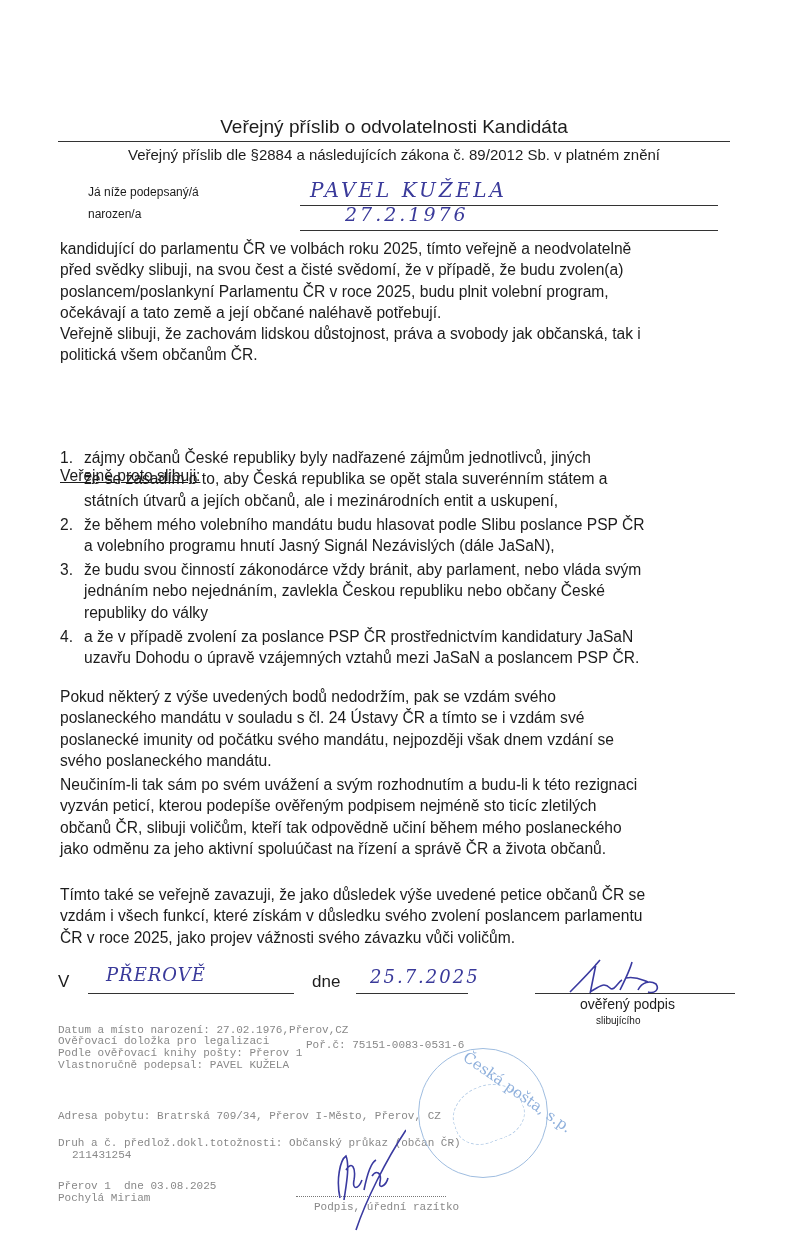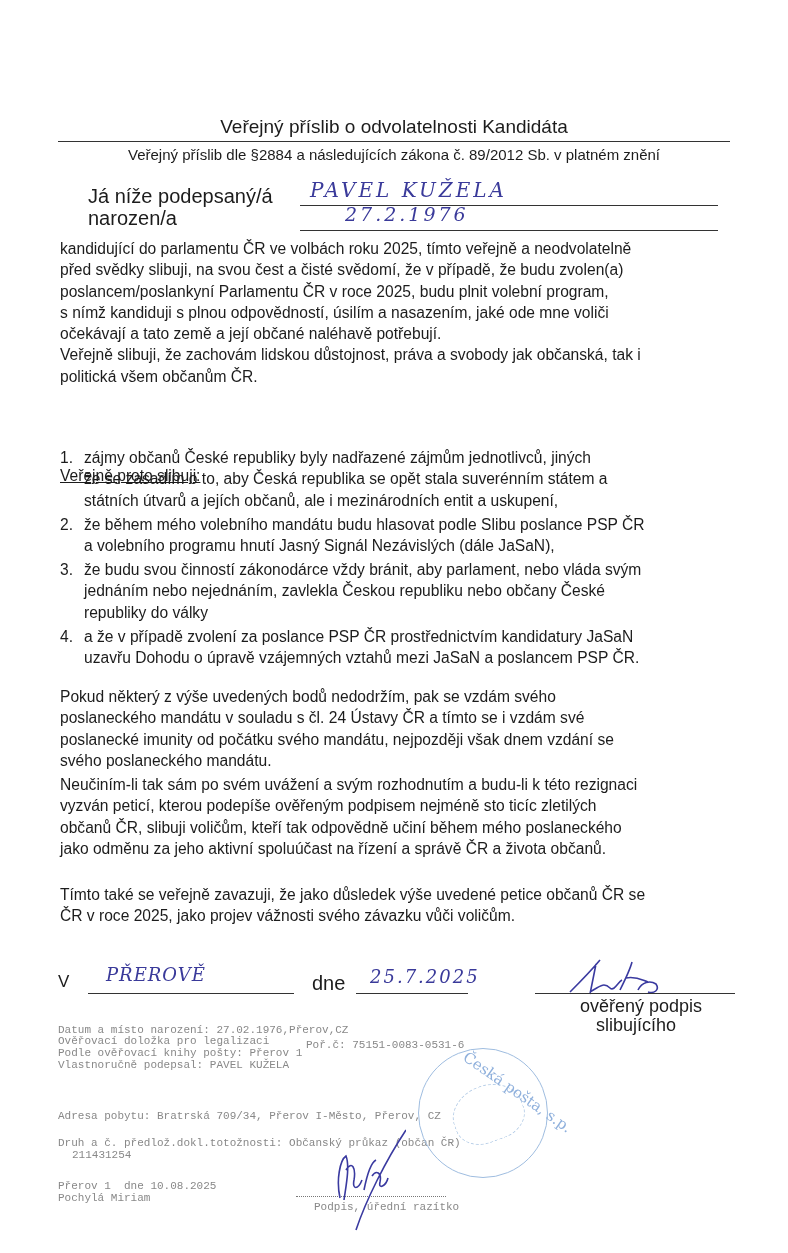--- a/index.html
+++ b/index.html
@@ -1,21 +1,21 @@
 <!DOCTYPE html>
 <html><head>
 <meta charset="utf-8">
 <style>
   html, body { margin: 0; padding: 0; background: #ffffff; }
   body { width: 788px; height: 1253px; position: relative; overflow: hidden; font-family: "Liberation Sans", "DejaVu Sans", sans-serif; color: #1c1c1c; }
   .abs { position: absolute; }
   .title { left: 0; width: 788px; top: 116px; text-align: center; font-size: 19px; }
   .title-rule { left: 58px; top: 141px; width: 672px; height: 0; border-top: 1.4px solid #333; }
   .subtitle { left: 0; width: 788px; top: 146px; text-align: center; font-size: 15px; }
-  .label { font-size: 20px; }
+  .label { font-size: 12px; }
   .hand { font-family: "DejaVu Serif", serif; font-style: italic; color: #3a3a9a; letter-spacing: 3px; }
   .fill-line { height: 0; border-top: 1.2px solid #333; }
   .para { left: 60px; width: 666px; font-size: 15.6px; line-height: 21.3px; text-align: justify; }
   .para .line { display: block; }
   .underline { text-decoration: underline; }
   .list-item { left: 60px; width: 666px; font-size: 15.6px; line-height: 21.3px; }
   .list-num { position: absolute; left: 0; top: 0; }
   .list-text { margin-left: 24px; text-align: justify; }
   .mono { font-family: "Liberation Mono", "DejaVu Sans Mono", monospace; color: #888; font-size: 11px; line-height: 13px; white-space: pre; }
   .stamp { left: 418px; top: 1048px; width: 128px; height: 128px; border-radius: 50%; border: 1.6px solid #9fbde0; }
@@ -36,21 +36,20 @@
 <div class="abs fill-line" style="left:300px; top:205px; width:418px;"></div>
 
 <div class="abs label" style="left:88px; top:207px;">narozen/a</div>
 <div class="abs hand" style="left:345px; top:203px; font-size:19px;">27.2.1976</div>
 <div class="abs fill-line" style="left:300px; top:230px; width:418px;"></div>
 
 <div class="abs para" style="top:238px;">
   <span class="line">kandidující do parlamentu ČR ve volbách roku 2025, tímto veřejně a neodvolatelně</span>
   <span class="line">před svědky slibuji, na svou čest a čisté svědomí, že v případě, že budu zvolen(a)</span>
   <span class="line">poslancem/poslankyní Parlamentu ČR v roce 2025, budu plnit volební program,</span>
-  <span class="line">s nímž kandiduji s plnou odpovědností, úsilím a nasazením, jaké ode mne voliči</span>
   <span class="line">očekávají a tato země a její občané naléhavě potřebují.</span>
   <span class="line">Veřejně slibuji, že zachovám lidskou důstojnost, práva a svobody jak občanská, tak i</span>
   <span class="line">politická všem občanům ČR.</span>
 </div>
 
 <div class="abs underline" style="left:60px; top:425px; font-size:15.6px;margin-top:42px;">Veřejně proto slibuji:</div>
 
 <div class="abs list-item" style="top:447px;">
   <span class="list-num">1.</span>
   <div class="list-text">
@@ -91,47 +90,48 @@
 
 <div class="abs para" style="top:774px;">
   <span class="line">Neučiním-li tak sám po svém uvážení a svým rozhodnutím a budu-li k této rezignaci</span>
   <span class="line">vyzván peticí, kterou podepíše ověřeným podpisem nejméně sto ticíc zletilých</span>
   <span class="line">občanů ČR, slibuji voličům, kteří tak odpovědně učiní během mého poslaneckého</span>
   <span class="line">jako odměnu za jeho aktivní spoluúčast na řízení a správě ČR a života občanů.</span>
 </div>
 
 <div class="abs para" style="top:884px;">
   <span class="line">Tímto také se veřejně zavazuji, že jako důsledek výše uvedené petice občanů ČR se</span>
+  <span class="line">vzdám i všech funkcí, které získám v důsledku svého zvolení poslancem parlamentu</span>
   <span class="line">ČR v roce 2025, jako projev vážnosti svého závazku vůči voličům.</span>
 </div>
 
 <div class="abs label" style="left:58px; top:972px; font-size:17px;">V</div>
 <div class="abs hand" style="left:98px; top:964px; font-size:18px; letter-spacing:1px;margin-left:8px;">PŘEROVĚ</div>
 <div class="abs fill-line" style="left:88px; top:993px; width:206px;"></div>
 
-<div class="abs label" style="left:312px; top:972px; font-size:20px;">dne</div>
+<div class="abs label" style="left:312px; top:972px; font-size:17px;">dne</div>
 <div class="abs hand" style="left:370px; top:966px; font-size:18px; letter-spacing:2px;">25.7.2025</div>
 <div class="abs fill-line" style="left:356px; top:993px; width:112px;"></div>
 
 <svg class="abs" style="left:560px; top:952px;" width="120" height="48">
   <path class="sig" d="M10 40 C20 30 30 20 40 8 M36 12 C34 22 32 32 30 42 M30 40 C40 34 44 30 50 36 C54 40 58 30 62 28 M60 38 C66 26 70 18 72 10 M66 26 C76 24 82 28 88 30 M78 38 C82 30 90 28 96 32 C100 38 94 42 88 40"></path>
 </svg>
 <div class="abs fill-line" style="left:535px; top:993px; width:200px;"></div>
-<div class="abs" style="left:580px; top:996px; font-size:18px;">ověřený podpis</div>
-<div class="abs" style="left:596px; top:1015px; font-size:18px;">slibujícího</div>
+<div class="abs" style="left:580px; top:996px; font-size:14px;">ověřený podpis</div>
+<div class="abs" style="left:596px; top:1015px; font-size:10px;">slibujícího</div>
 
 <div class="abs mono" style="left:58px; top:1035px;">Ověřovací doložka pro legalizaci</div>
 <div class="abs mono" style="left:58px; top:1047px;">Podle ověřovací knihy pošty: Přerov 1</div>
 <div class="abs mono" style="left:58px; top:1059px;">Vlastnoručně podepsal: PAVEL KUŽELA</div>
 <div class="abs mono" style="left:306px; top:1039px;">Poř.č: 75151-0083-0531-6</div>
 <div class="abs mono" style="left:58px; top:1024px;">Datum a místo narození: 27.02.1976,Přerov,CZ</div>
 <div class="abs mono" style="left:58px; top:1110px;">Adresa pobytu: Bratrská 709/34, Přerov I-Město, Přerov, CZ</div>
 <div class="abs mono" style="left:58px; top:1137px;">Druh a č. předlož.dokl.totožnosti: Občanský průkaz (občan ČR)</div>
 <div class="abs mono" style="left:72px; top:1149px;">211431254</div>
-<div class="abs mono" style="left:58px; top:1180px;">Přerov 1  dne 10.08.2025</div>
+<div class="abs mono" style="left:58px; top:1180px;">Přerov 1  dne 03.08.2025</div>
 <div class="abs mono" style="left:58px; top:1192px;">Pochylá Miriam</div>
 
 <div class="abs dotted" style="left:296px; top:1196px; width:150px;"></div>
 <div class="abs mono" style="left:314px; top:1201px;">Podpis, úřední razítko</div>
 
 <div class="abs stamp"></div>
 <div class="abs stamp-inner"></div>
 <div class="abs stamp-text" style="left:470px; top:1048px; transform: rotate(35deg); transform-origin: left top; width:150px;">Česká pošta, s.p.</div>
 
 <svg class="abs" style="left:316px; top:1120px;" width="90" height="120">

